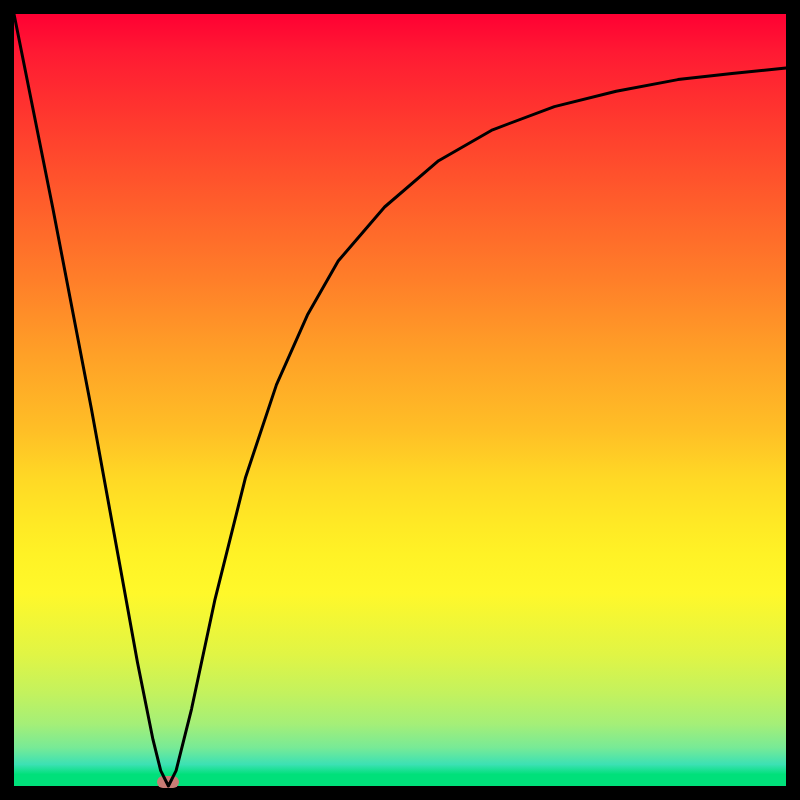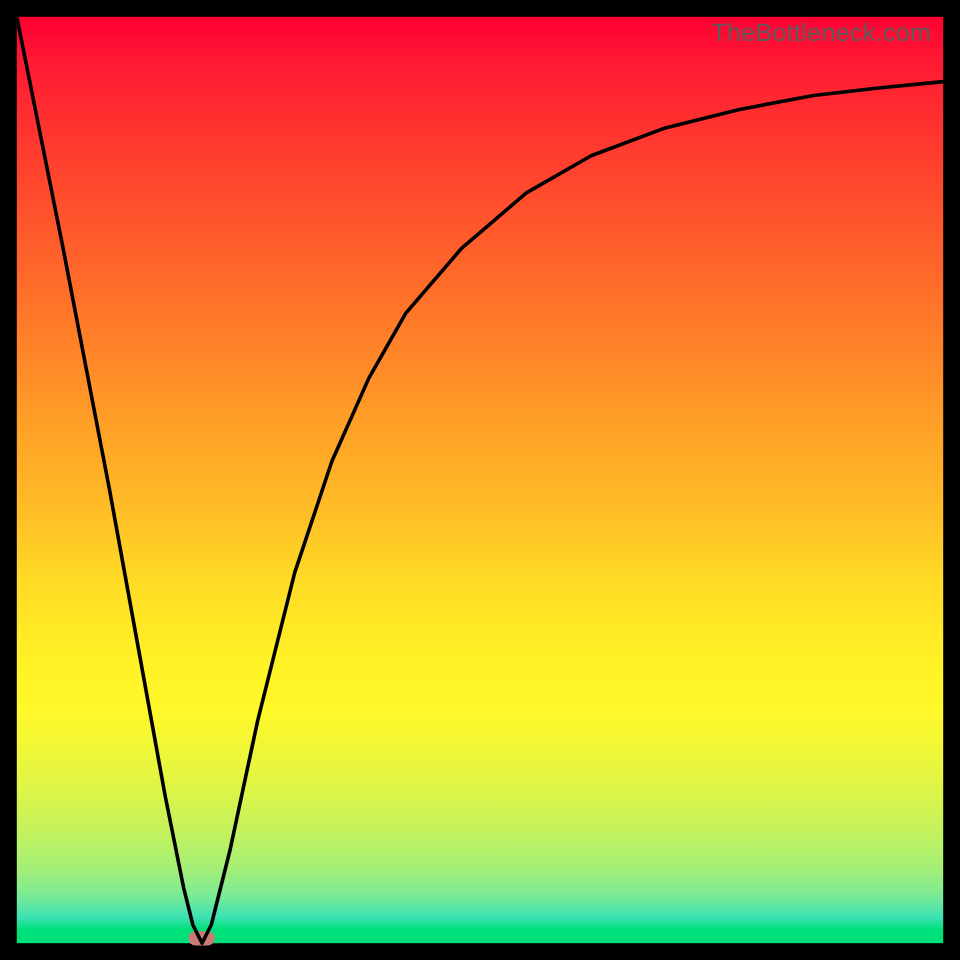--- a/index.html
+++ b/index.html
@@ -76,21 +76,20 @@
     stroke-linecap: round;
     stroke-linejoin: round;
   }
 </style>
 </head>
 <body>
 
 <div class="frame">
   <div class="plot-area">
 
-    <span class="watermark">TheBottleneck.com</span>
 
     <div class="marker" style="left: 143.4px; top: 762.14px;"></div>
 
     <svg class="curve" viewBox="0 0 772 772" preserveAspectRatio="none">
       <path d="M0.0 0.0 L38.6 193.0 L77.2 393.7 L108.1 563.6 L123.5 648.5 L139.0 725.7 L146.7 756.6 L154.4 772.0 L162.1 756.6 L177.6 694.8 L200.7 586.7 L231.6 463.2 L262.5 370.6 L293.4 301.1 L324.2 247.0 L370.6 193.0 L424.6 146.7 L478.6 115.8 L540.4 92.6 L602.2 77.2 L663.9 65.6 L718.0 59.4 L772.0 54.0 "></path>
     </svg>
 
   </div>
 </div>
 

